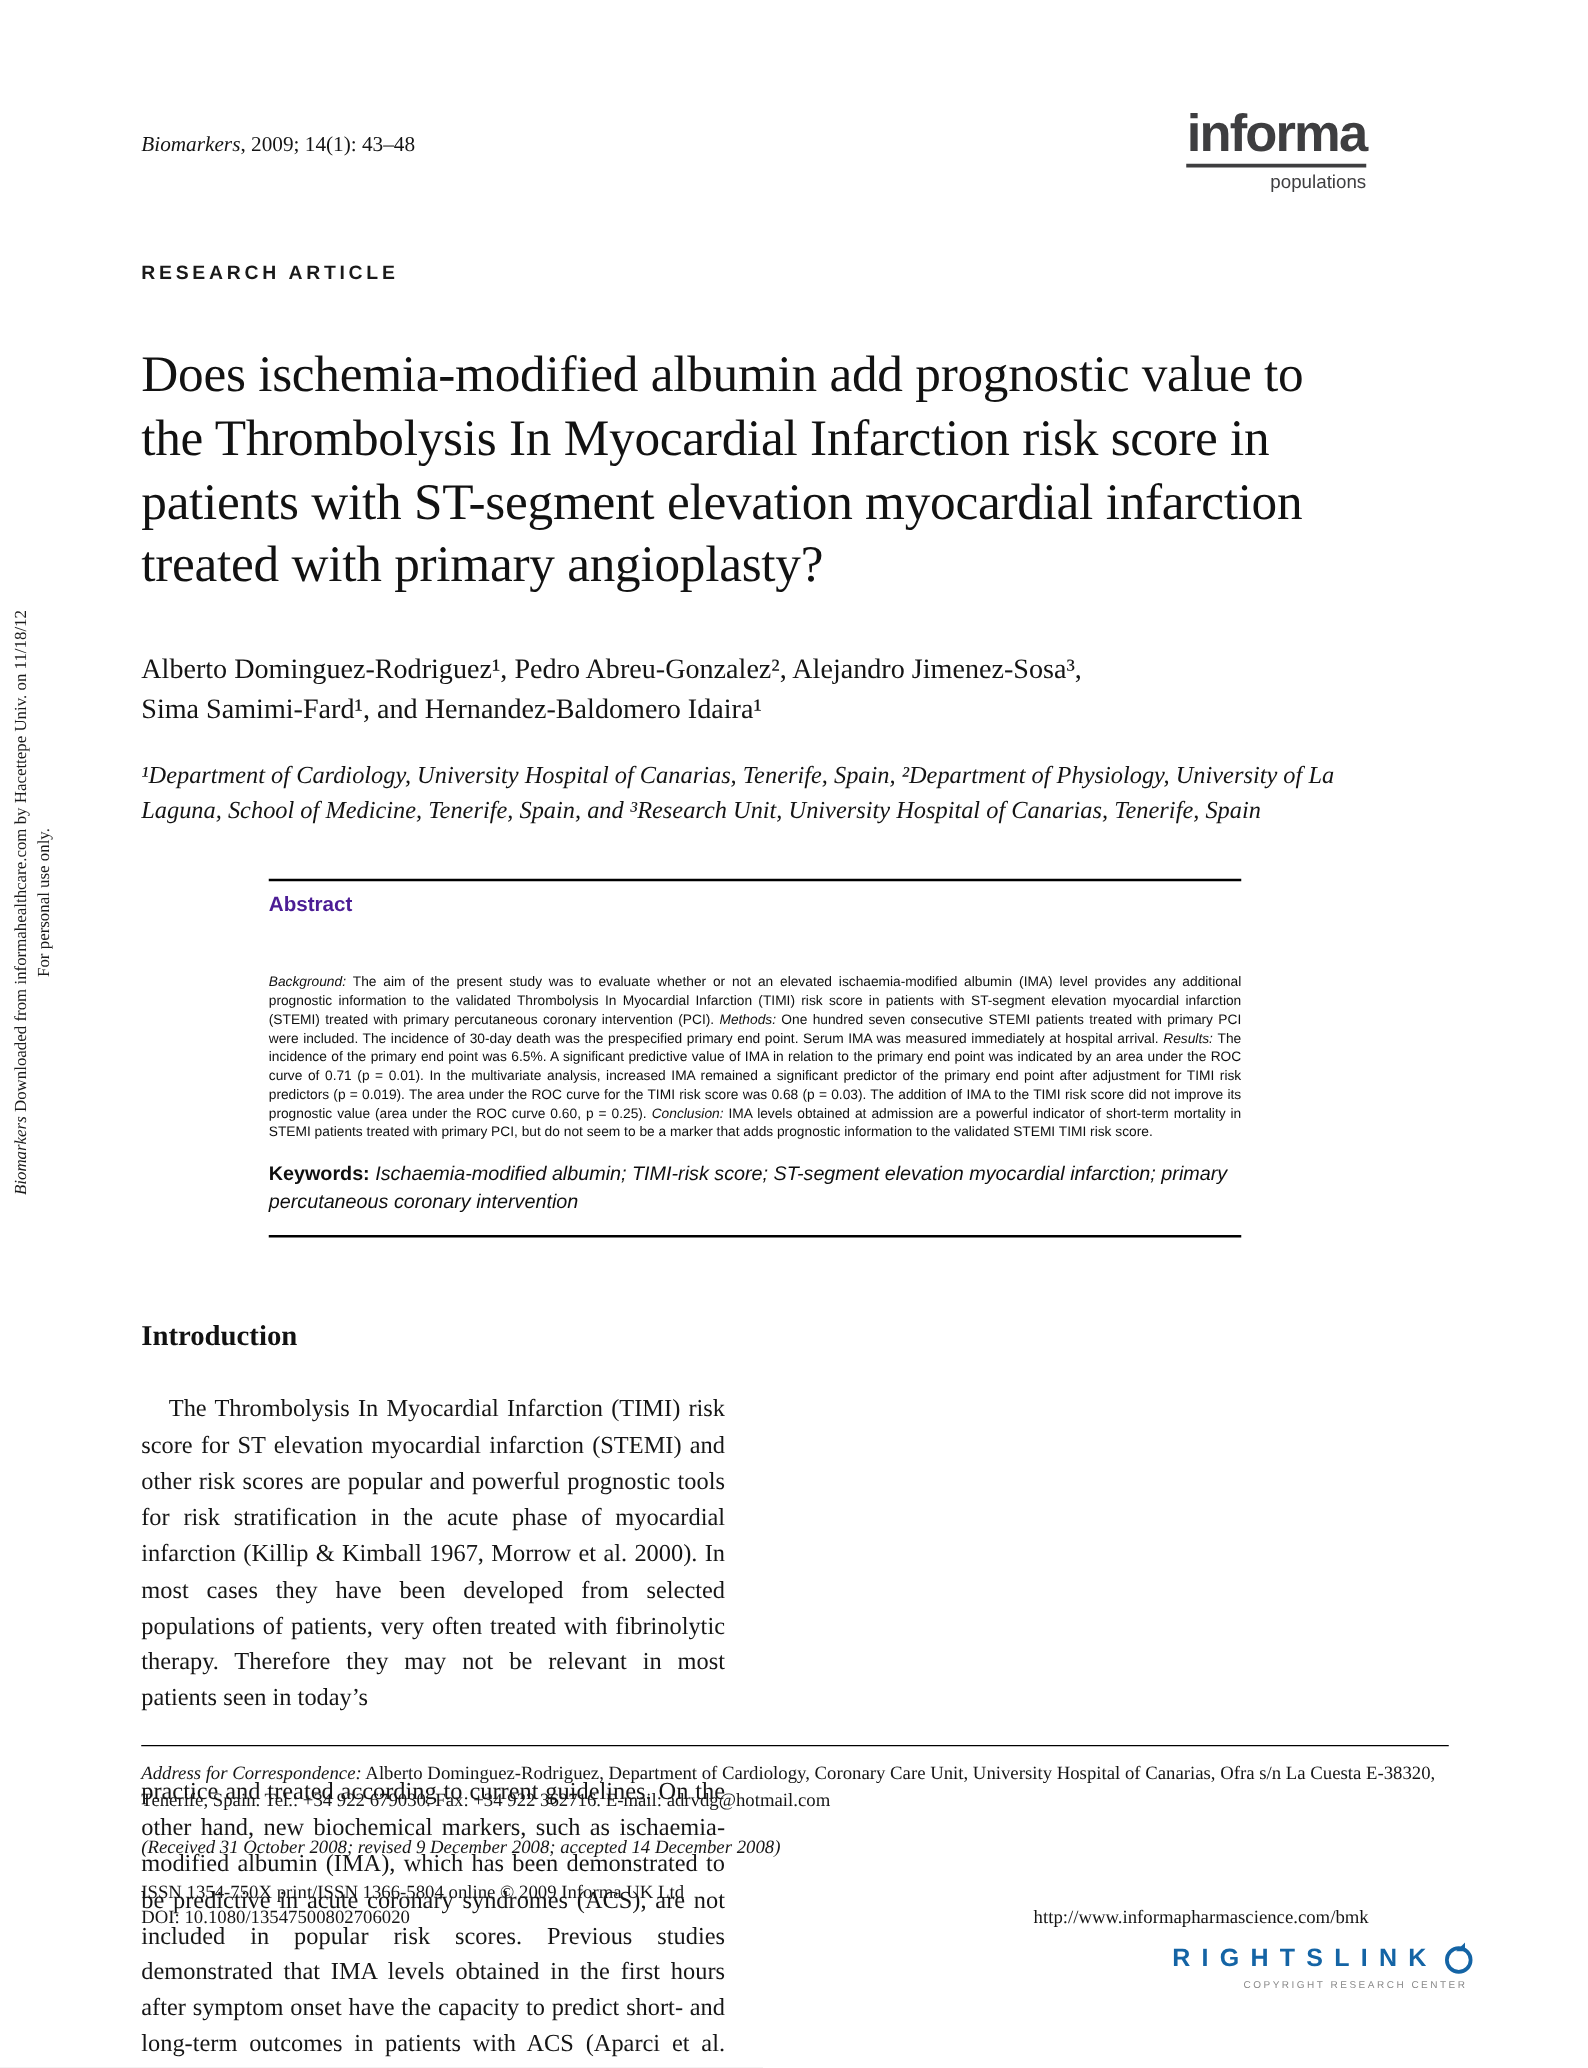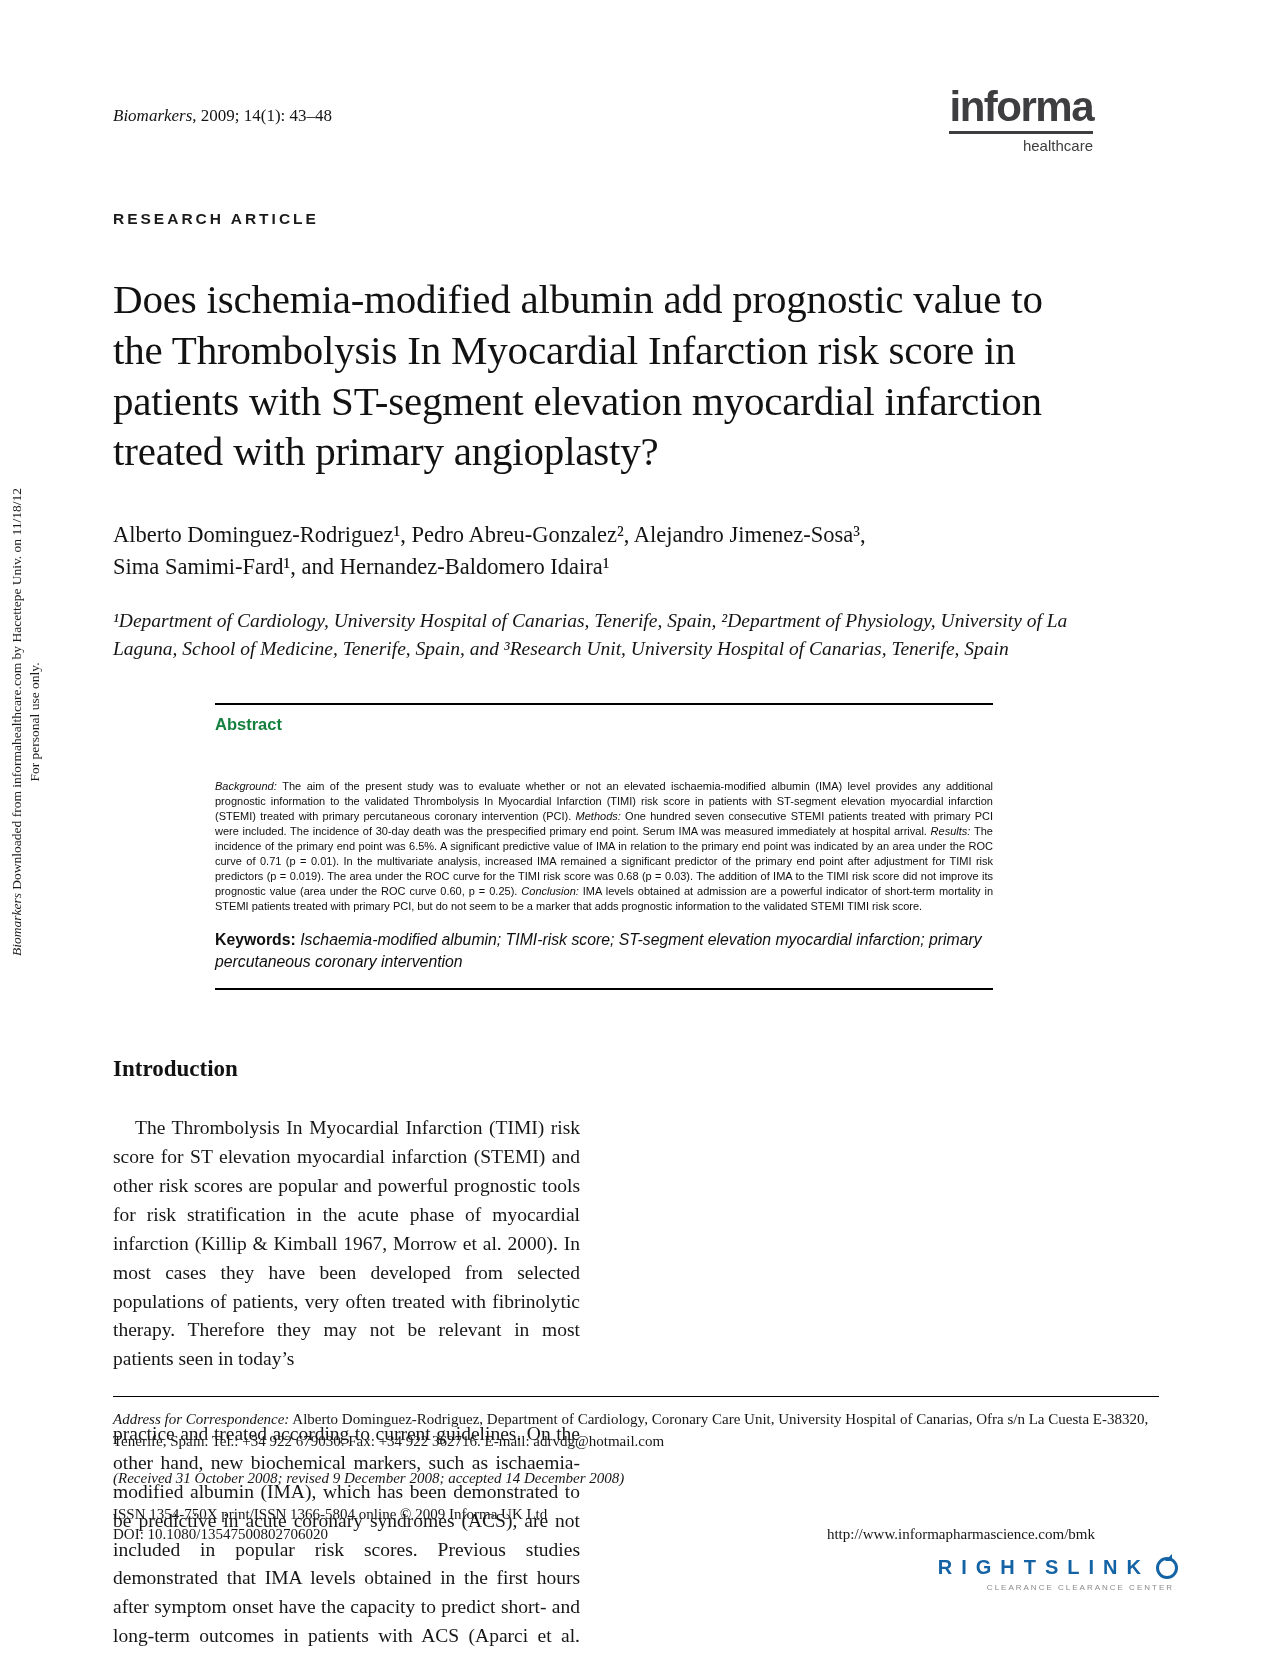--- a/index.html
+++ b/index.html
@@ -28,21 +28,21 @@
 
   .title { margin-top:46px; font-size:41px; font-weight:400; line-height:1.24; letter-spacing:-0.2px; color:#121212; }
 
   .authors { margin-top:42px; font-size:22.5px; line-height:1.42; }
   .affiliations { margin-top:24px; font-size:19.5px; font-style:italic; line-height:1.42; }
 
   
   .abstract { margin-top:40px; margin-left:102px; width:778px; }
   .rule-heavy { border-top:2.5px solid #000; }
   .abstract-inner { padding:10px 0 16px 0; }
-  .abstract-heading { font-family:"Liberation Sans", sans-serif; font-weight:bold; font-size:16.5px; margin-bottom:2px; color:#15803d; }
+  .abstract-heading { font-family:"Liberation Sans", sans-serif; font-weight:bold; font-size:16.5px; margin-bottom:2px; color:#4c1d95; }
   .abstract-text { font-family:"Liberation Sans", sans-serif; font-size:11px; line-height:1.37; text-align:justify; color:#0f0f0f;margin-top:45px; }
   .abstract-text .it { font-style:italic; }
   .keywords { margin-top:15px; font-family:"Liberation Sans", sans-serif; font-size:15.8px; line-height:1.37; color:#0f0f0f; }
   .keywords .kw-label { font-weight:bold; }
   .keywords .kw-text { font-style:italic; }
 
   
   .columns { margin-top:62px; display:flex; gap:46px;flex-direction:column; }
   .col { width:467px; font-size:19.5px; line-height:1.48; text-align:justify; color:#161616; }
   .intro-heading { font-size:23px; font-weight:bold; margin-bottom:28px; color:#121212; }
@@ -85,21 +85,21 @@
 
   <div class="main">
 
     <div class="header">
       <div class="citation">
         <span class="jname">Biomarkers</span><span>, 2009; 14(1): 43–48</span>
       </div>
       <div class="informa">
         <div class="informa-name">informa</div>
         <div class="informa-rule"></div>
-        <div class="informa-sub">healthcare</div>
+        <div class="informa-sub">populations</div>
       </div>
     </div>
 
     <div class="section-label">RESEARCH ARTICLE</div>
 
     <h1 class="title">Does ischemia-modified albumin add prognostic value to the Thrombolysis In Myocardial Infarction risk score in patients with ST-segment elevation myocardial infarction treated with primary angioplasty?</h1>
 
     <div class="authors">
       <div>Alberto Dominguez-Rodriguez¹, Pedro Abreu-Gonzalez², Alejandro Jimenez-Sosa³,</div>
       <div>Sima Samimi-Fard¹, and Hernandez-Baldomero Idaira¹</div>
@@ -141,16 +141,16 @@
       <span>DOI: 10.1080/13547500802706020</span>
       <span class="url">http://www.informapharmascience.com/bmk</span>
     </div>
   </div>
 
   <div class="rightslink">
     <div class="rl-row">
       <span class="rl-letters">RIGHTSLINK</span>
       <span class="rl-icon"></span>
     </div>
-    <div class="rl-caption">CLEARANCE CLEARANCE CENTER</div>
+    <div class="rl-caption">COPYRIGHT RESEARCH CENTER</div>
   </div>
 
 </div>
 
 </body></html>

